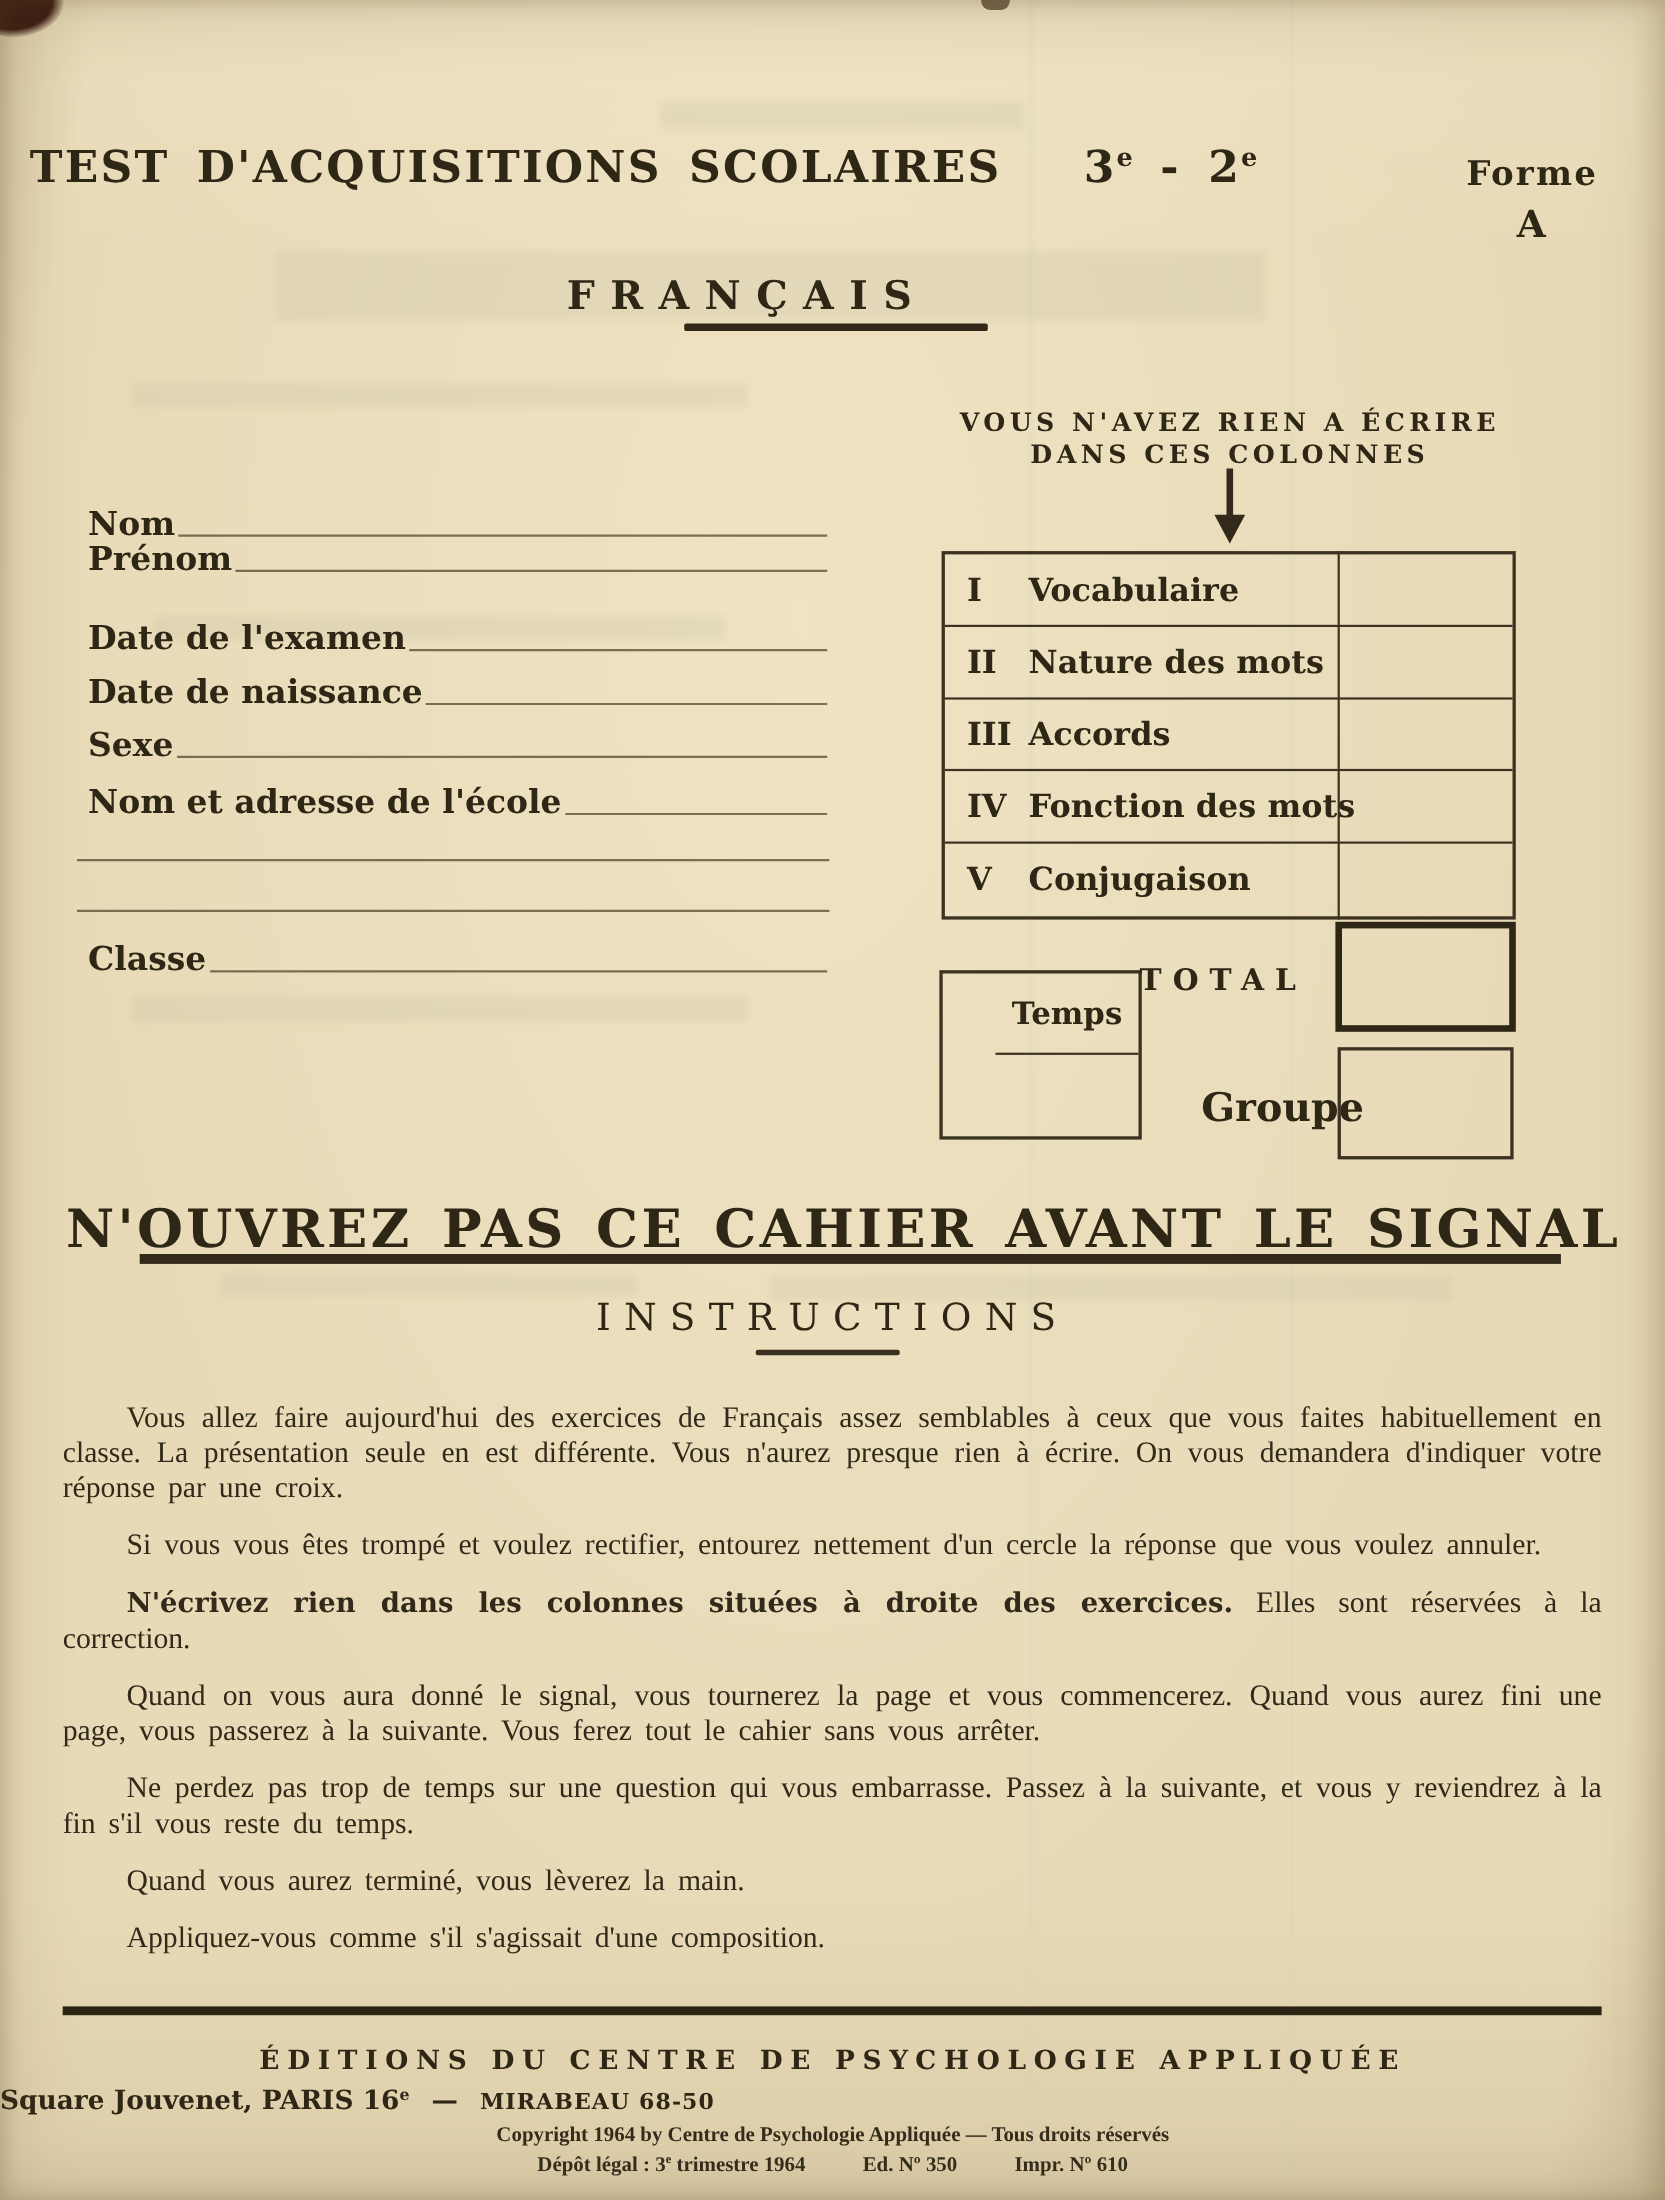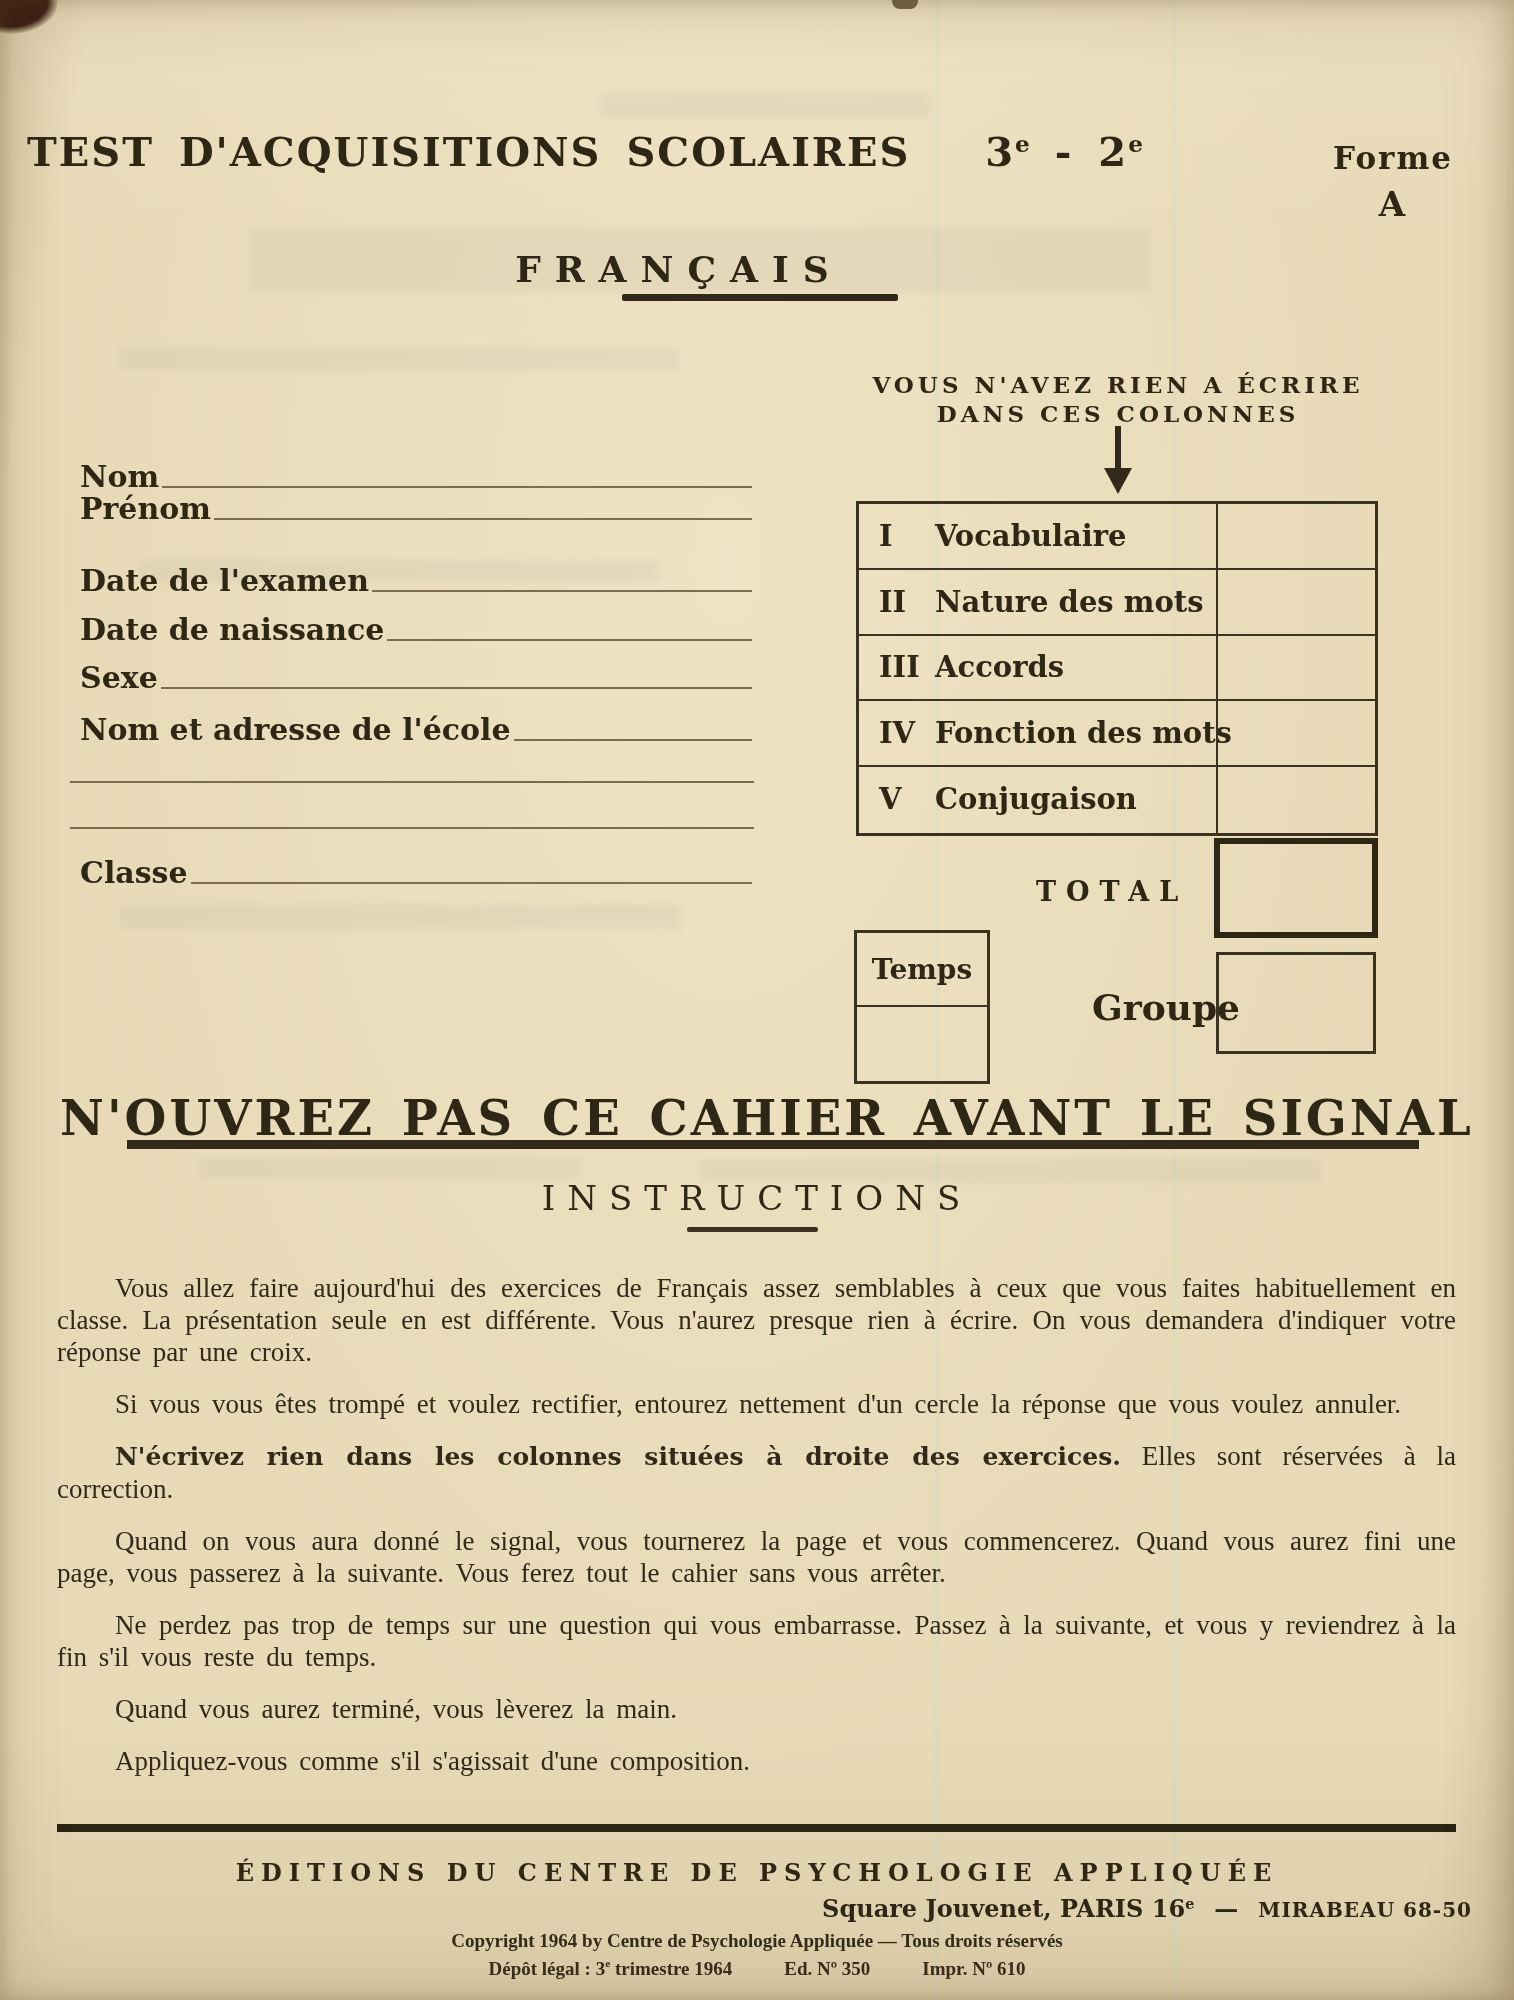--- a/index.html
+++ b/index.html
@@ -34,38 +34,38 @@
   .blankline{left:70px; width:684px; border-bottom:2px solid rgba(92,77,50,.78); height:1px;}
   
   .notice{left:856px; top:370px; width:524px; text-align:center; font-weight:bold; font-size:23px; letter-spacing:4px; line-height:29px;}
   .arrow{left:1096px; top:424px;}
   
   .stable{left:856px; top:501px; width:516px; height:329px; border:3px solid #3b3221;}
   .srow{height:63.8px; border-bottom:2px solid #3b3221; display:flex; align-items:center; padding-left:20px; font-weight:bold; font-size:29px;}
   .srow:last-child{border-bottom:none;}
   .snum{display:inline-block; width:56px;}
   .sdivider{left:1216px; top:501px; width:2px; height:335px; background:#3b3221;}
-  .temps-box{left:854px; top:930px; width:130px; height:148px; border:3px solid #3b3221;}
+  .temps-box{left:854px; top:882px; width:130px; height:148px; border:3px solid #3b3221;padding-left:48px;}
   .temps-top{height:72px; border-bottom:2px solid #3b3221; display:flex; align-items:center; justify-content:center; font-weight:bold; font-size:28px;}
   .total-label{left:1036px; top:876px; font-weight:bold; font-size:27px; letter-spacing:10px;}
   .total-box{left:1214px; top:838px; width:152px; height:88px; border:6px solid #2f2716;}
   .groupe-label{left:1092px; top:986px; font-weight:bold; font-size:36px;}
   .groupe-box{left:1216px; top:952px; width:154px; height:96px; border:3px solid #3b3221;}
   
   .signal{left:60px; top:1090px; width:1394px; text-align:center; font-weight:bold; font-size:48px; letter-spacing:3px; word-spacing:7px; white-space:nowrap;}
   .signal-rule{left:127px; top:1140px; width:1292px; height:9px; background:#32291a;}
   .instr-title{left:0; top:1178px; width:1514px; text-align:center; font-size:34px; letter-spacing:12px;}
   .instr-rule{left:687px; top:1227px; width:131px; height:5px; background:#3a3122; border-radius:2px;}
   .paras{left:57px; top:1272px; width:1399px; font-family:"Liberation Serif", serif; font-size:27px; line-height:32px; text-align:justify; word-spacing:5px; color:#312a1b;}
   .paras p{margin:0 0 20px 0; text-indent:58px;}
   .paras .lead{font-weight:bold; font-family:"DejaVu Serif", serif; font-size:25px;}
   
   .foot-rule{left:57px; top:1824px; width:1399px; height:8px; background:#2c2414;}
   .publisher{left:0; top:1858px; width:1514px; text-align:center; font-weight:bold; font-size:24px; letter-spacing:7px;}
-  .address{left:0; top:1894px; width:1472px; text-align:right; font-weight:bold; font-size:24px;}
+  .address{left:0; top:1894px; width:1472px; text-align:left; font-weight:bold; font-size:24px;}
   .address .sep{margin:0 20px;}
   .address .phone{font-size:20px; letter-spacing:1px;}
   .smallprint{left:0; width:1514px; text-align:center; font-size:19px; font-weight:bold; font-family:"Liberation Serif", serif; color:#352c1c;}
   .copyright{top:1930px;}
   .depot{top:1957px;}
   .depot .gap{display:inline-block; width:52px;}
   sup.s{font-size:60%; vertical-align:8px;}
 </style>
 </head>
 <body>

